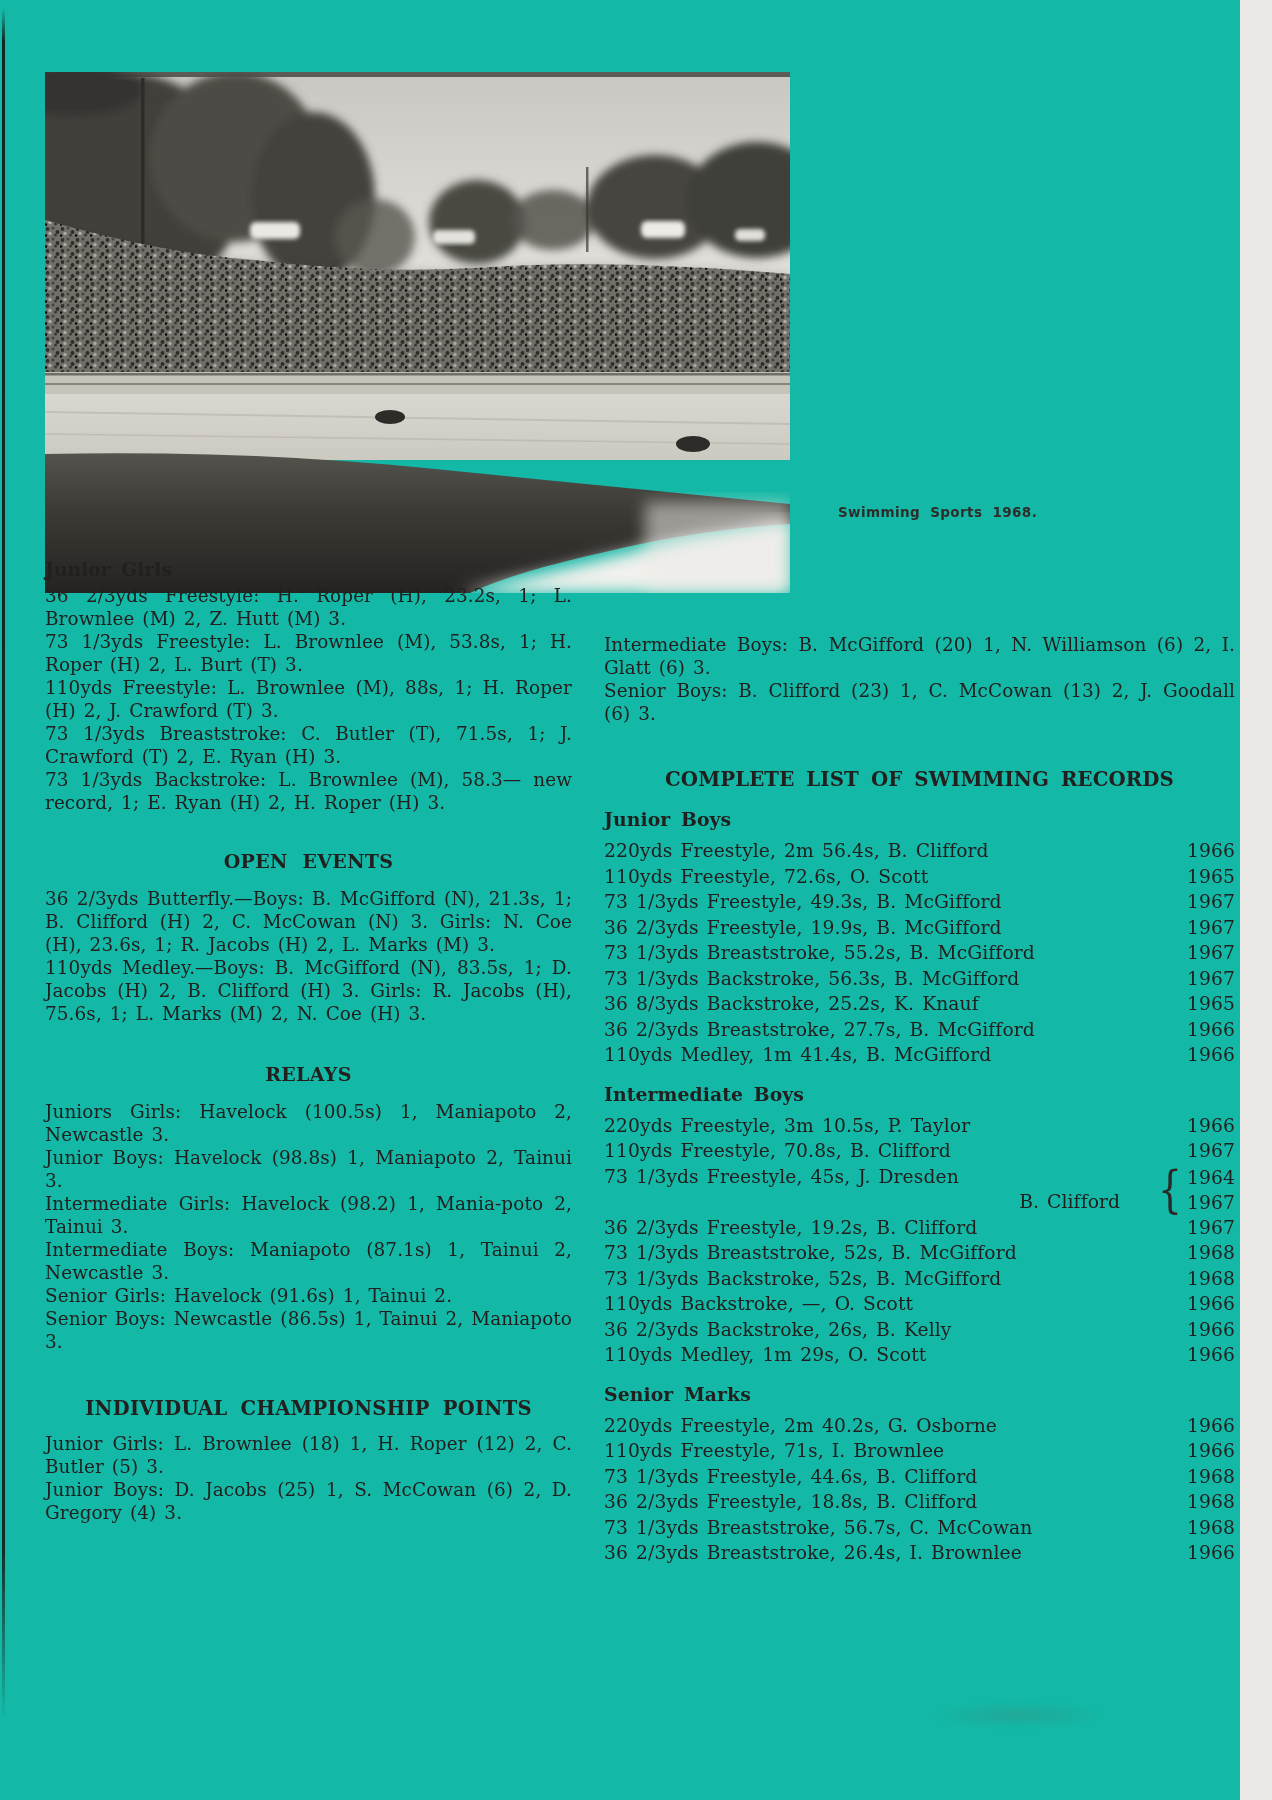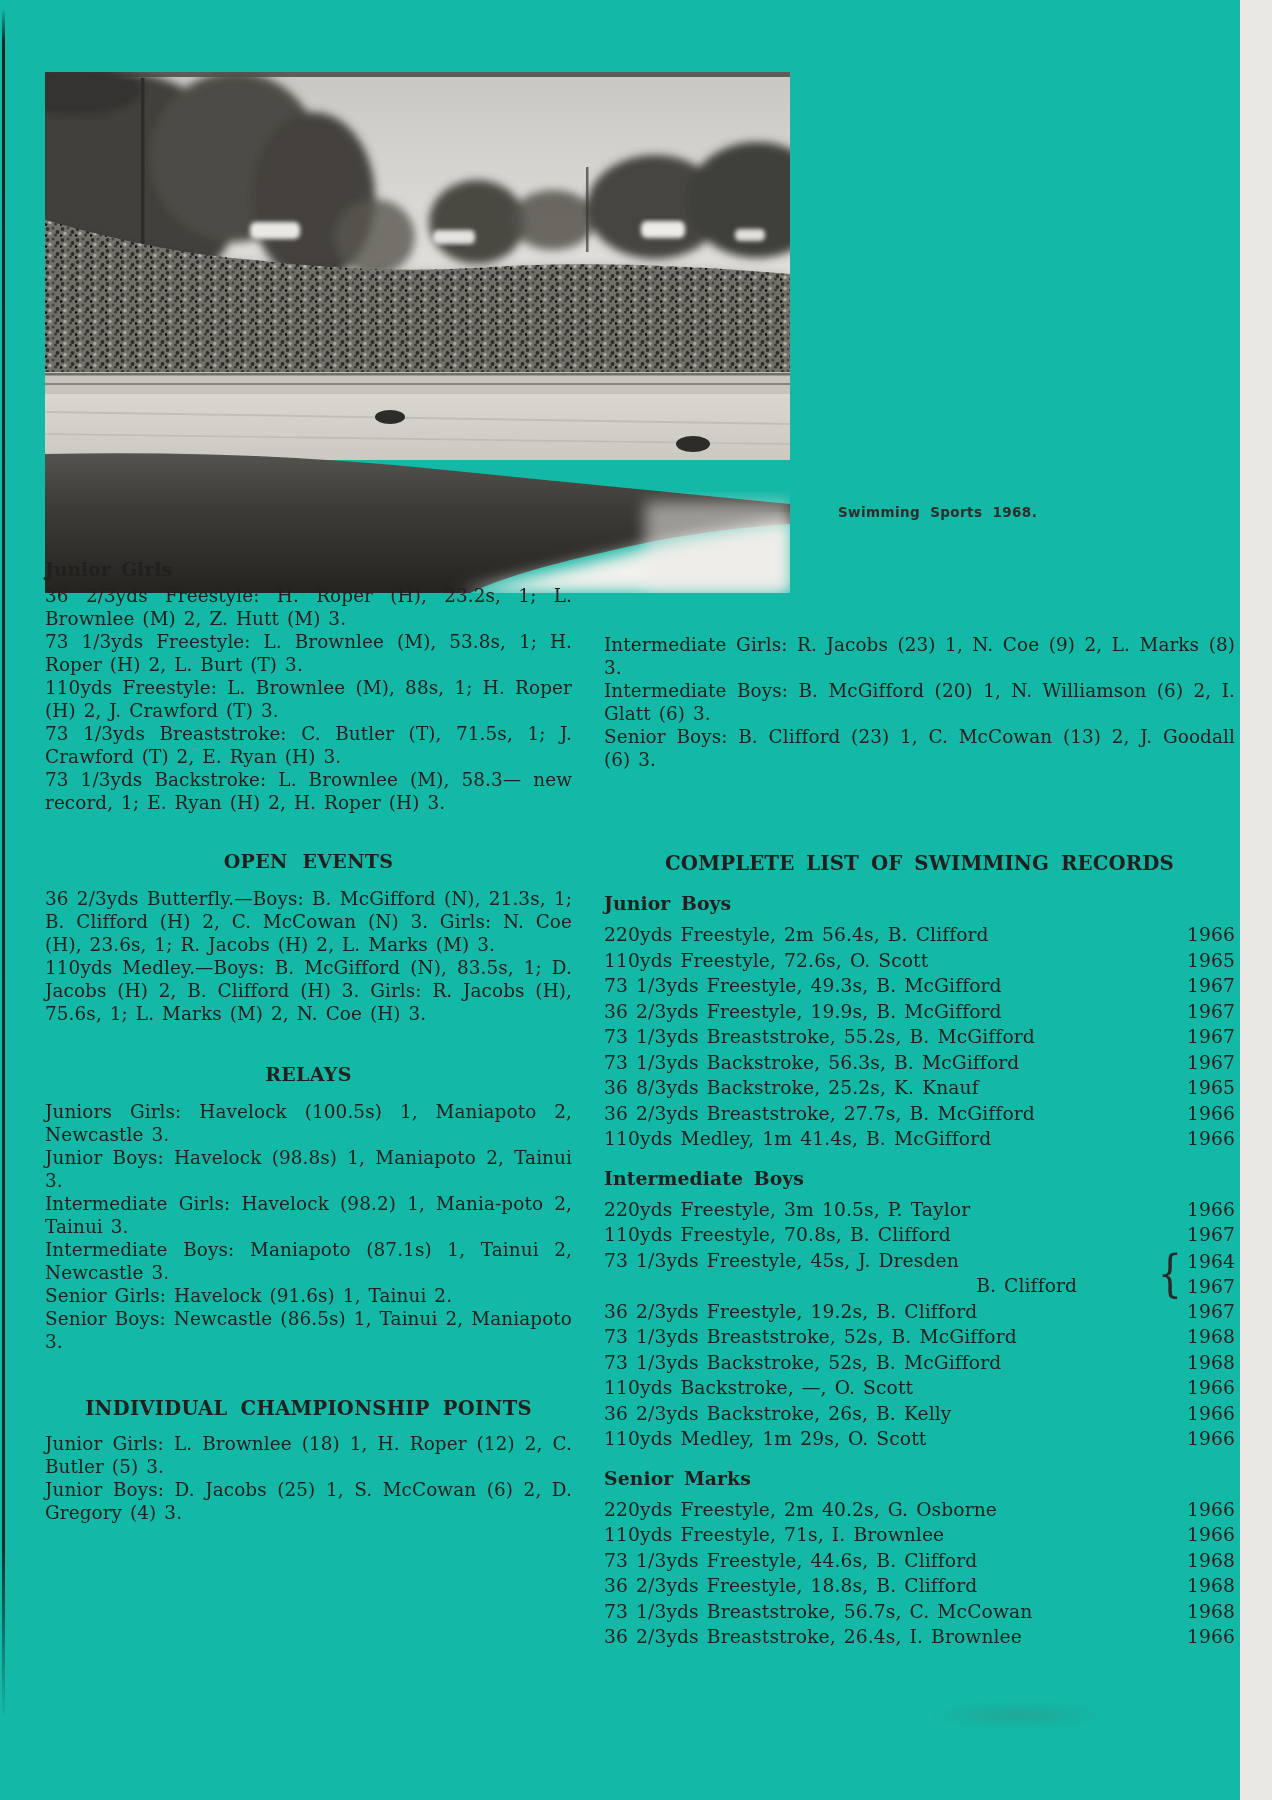--- a/index.html
+++ b/index.html
@@ -74,36 +74,35 @@
   .head-open   { margin: 36px 0 14px 0; }
   .head-relays { margin: 38px 0 14px 0; }
   .head-champ  { margin: 44px 0 12px 0; font-size: 19.5px; word-spacing: 6px; }
   
   .records-title {
     text-align: center;
     font-weight: bold;
     font-size: 19.8px;
     line-height: 28px;
     word-spacing: 5px;
-    margin-top: 78px;
+    margin-top: 40px;
   }
   .rec-subhead {
     font-weight: bold;
     font-size: 18.8px;
     text-align: left;
     word-spacing: 4px;
     margin: 15px 0 7px 0;
   }
   .rec-row {
     display: flex;
     justify-content: space-between;
     line-height: 25.5px;
     font-size: 18.7px;
     text-align: left;
-    gap: 43px;
   }
   .rec-event { flex: 1 1 auto; }
   .rec-year  { flex: 0 0 auto; text-align: right; padding-left: 8px; }
   .rec-row-double { align-items: flex-end; }
   .rec-row-double .rec-event .line2 {
     display: block;
     text-align: right;
     padding-right: 34px;
   }
   .rec-brace {
@@ -235,21 +234,20 @@
     <p class="para">Intermediate Boys: Maniapoto (87.1s) 1, Tainui 2, Newcastle 3.</p>
     <p class="para">Senior Girls: Havelock (91.6s) 1, Tainui 2.</p>
     <p class="para">Senior Boys: Newcastle (86.5s) 1, Tainui 2, Maniapoto 3.</p>
 
     <div class="center-head head-champ">INDIVIDUAL CHAMPIONSHIP POINTS</div>
     <p class="para">Junior Girls: L. Brownlee (18) 1, H. Roper (12) 2, C. Butler (5) 3.</p>
     <p class="para">Junior Boys: D. Jacobs (25) 1, S. McCowan (6) 2, D. Gregory (4) 3.</p>
   </div>
 
   <div class="col col-right">
-    <p class="para">Intermediate Girls: R. Jacobs (23) 1, N. Coe (9) 2, L. Marks (8) 3.</p>
     <p class="para">Intermediate Boys: B. McGifford (20) 1, N. Williamson (6) 2, I. Glatt (6) 3.</p>
     <p class="para">Senior Boys: B. Clifford (23) 1, C. McCowan (13) 2, J. Goodall (6) 3.</p>
 
     <div class="records-title">
       <div>COMPLETE LIST OF SWIMMING RECORDS</div>
     </div>
 
     <div class="rec-subhead">Junior Boys</div>
     <div class="rec-row">
         <span class="rec-event">220yds Freestyle, 2m 56.4s, B. Clifford</span>

